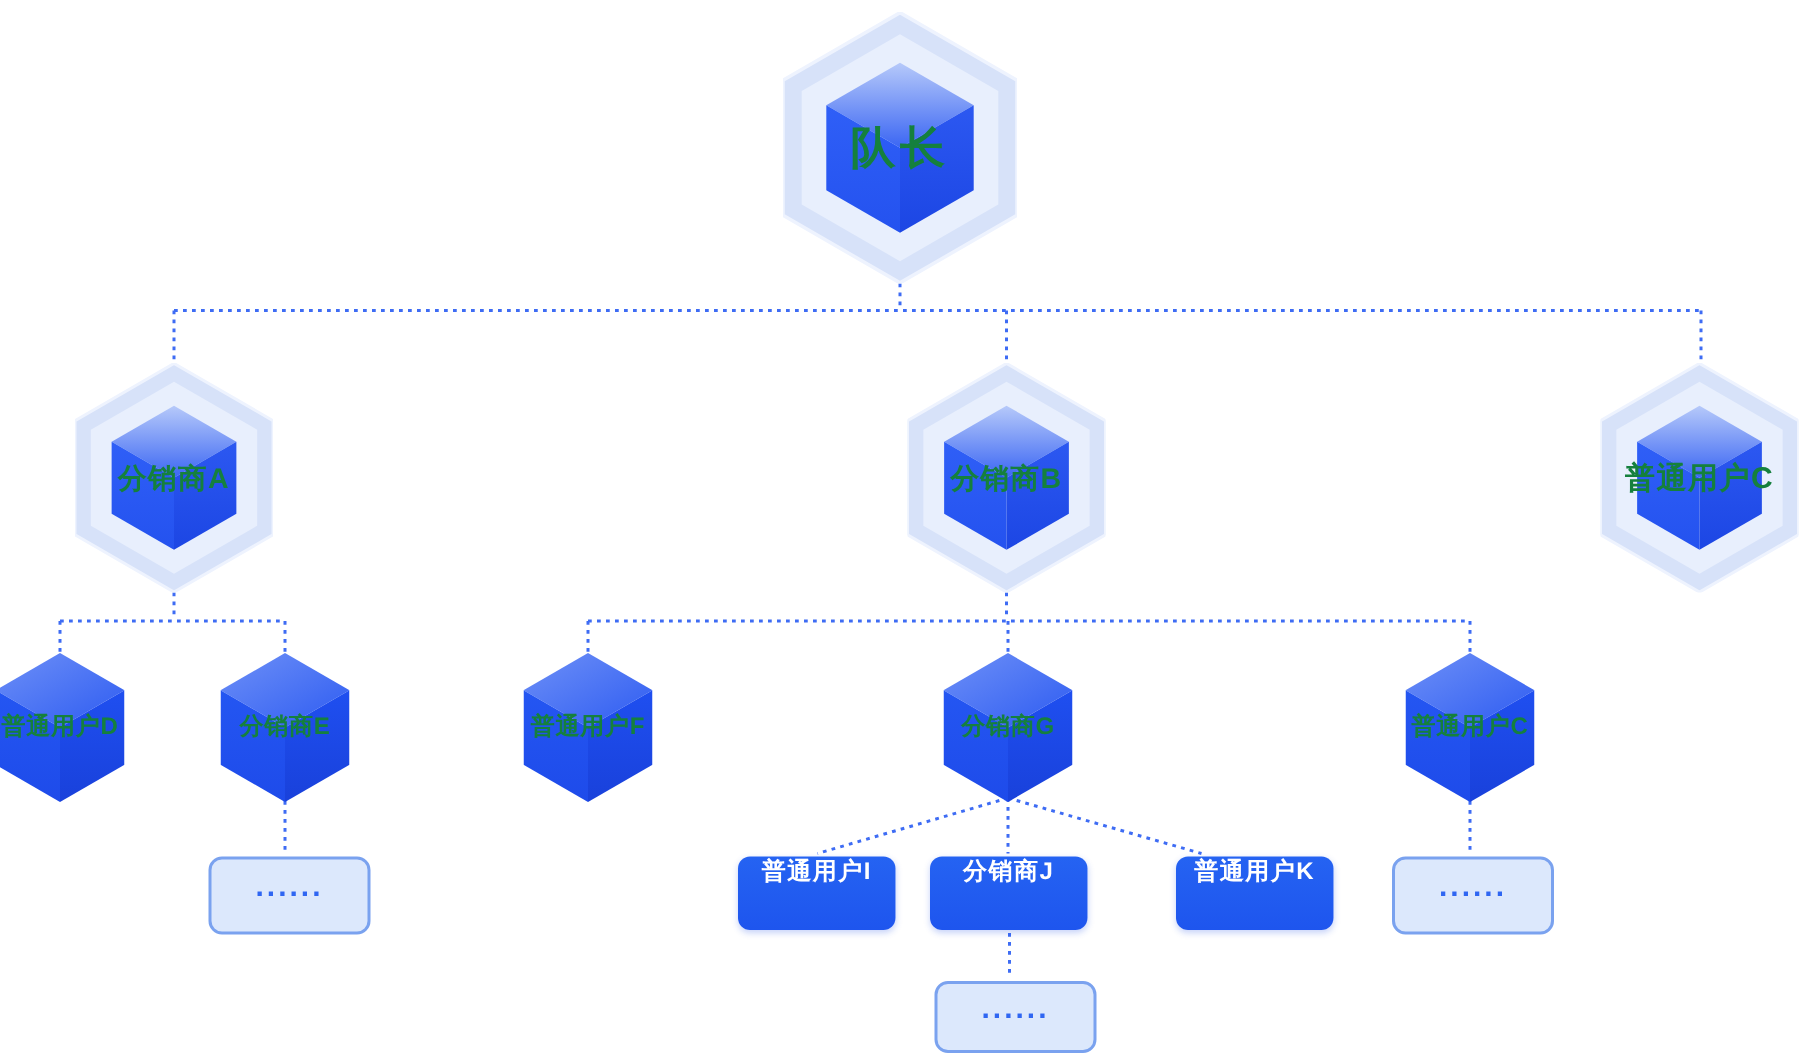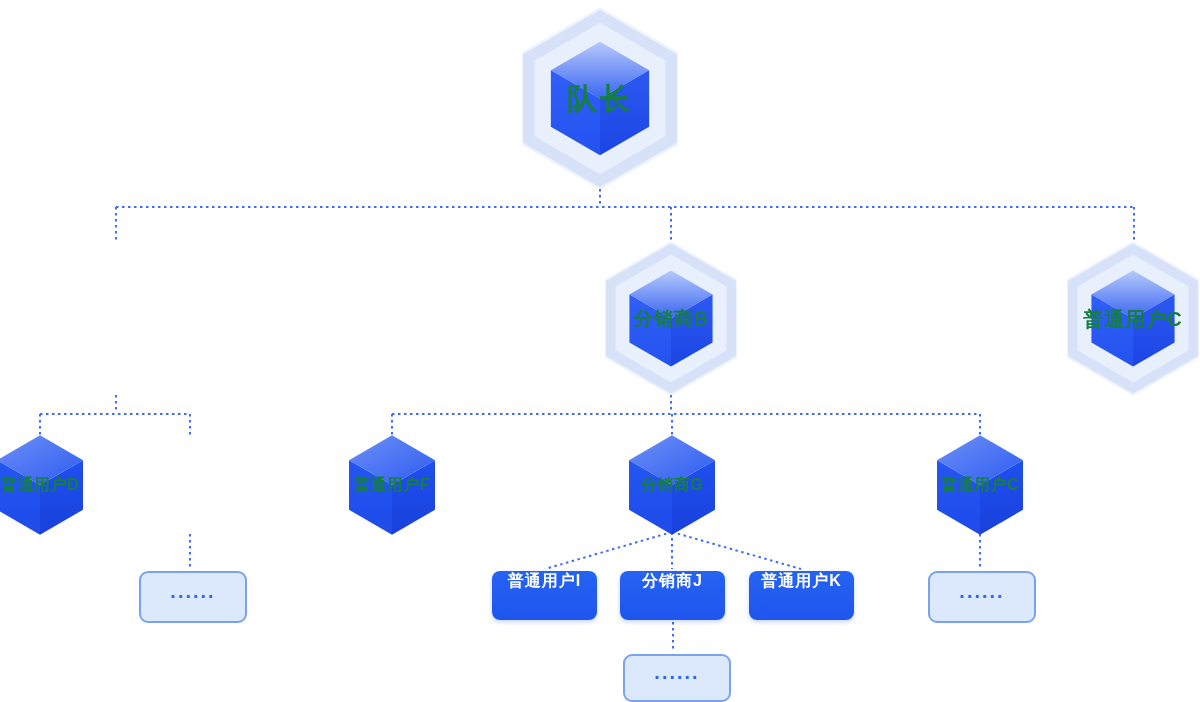--- a/index.html
+++ b/index.html
@@ -104,20 +104,30 @@
     <svg class="hex-svg" viewBox="0 0 100 115.47">
       <polygon points="50,0 100,28.87 100,86.6 50,115.47 0,86.6 0,28.87" fill="#d7e2f9" stroke="#eef3fe" stroke-width="1.5"></polygon>
       <polygon points="50,9.24 92,33.48 92,81.99 50,106.23 8,81.99 8,33.48" fill="#e8effd"></polygon>
       <polygon points="50,21.36 81.5,39.55 50,57.74 18.5,39.55" fill="url(#cubeTop)"></polygon>
       <polygon points="18.5,39.55 50,57.74 50,94.11 18.5,75.92" fill="url(#cubeLeft)"></polygon>
       <polygon points="50,57.74 81.5,39.55 81.5,75.92 50,94.11" fill="url(#cubeRight)"></polygon>
     </svg>
     <span class="hex-label">队长</span>
   </div>
 
+  <div class="hex-node lvl2" style="left:50px;top:242px">
+    <svg class="hex-svg" viewBox="0 0 100 115.47">
+      <polygon points="50,0 100,28.87 100,86.6 50,115.47 0,86.6 0,28.87" fill="#d7e2f9" stroke="#eef3fe" stroke-width="1.5"></polygon>
+      <polygon points="50,9.24 92,33.48 92,81.99 50,106.23 8,81.99 8,33.48" fill="#e8effd"></polygon>
+      <polygon points="50,21.36 81.5,39.55 50,57.74 18.5,39.55" fill="url(#cubeTop)"></polygon>
+      <polygon points="18.5,39.55 50,57.74 50,94.11 18.5,75.92" fill="url(#cubeLeft)"></polygon>
+      <polygon points="50,57.74 81.5,39.55 81.5,75.92 50,94.11" fill="url(#cubeRight)"></polygon>
+    </svg>
+    <span class="hex-label">分销商A</span>
+  </div>
 
   <div class="hex-node lvl2" style="left:605px;top:242px">
     <svg class="hex-svg" viewBox="0 0 100 115.47">
       <polygon points="50,0 100,28.87 100,86.6 50,115.47 0,86.6 0,28.87" fill="#d7e2f9" stroke="#eef3fe" stroke-width="1.5"></polygon>
       <polygon points="50,9.24 92,33.48 92,81.99 50,106.23 8,81.99 8,33.48" fill="#e8effd"></polygon>
       <polygon points="50,21.36 81.5,39.55 50,57.74 18.5,39.55" fill="url(#cubeTop)"></polygon>
       <polygon points="18.5,39.55 50,57.74 50,94.11 18.5,75.92" fill="url(#cubeLeft)"></polygon>
       <polygon points="50,57.74 81.5,39.55 81.5,75.92 50,94.11" fill="url(#cubeRight)"></polygon>
     </svg>
     <span class="hex-label">分销商B</span>
@@ -136,20 +146,28 @@
 
   <div class="hex-node lvl3" style="left:-3px;top:435px">
     <svg class="hex-svg" viewBox="0 0 100 115.47">
       <polygon points="50,0 100,28.87 50,57.74 0,28.87" fill="url(#smallTop)"></polygon>
       <polygon points="0,28.87 50,57.74 50,115.47 0,86.6" fill="url(#smallLeft)"></polygon>
       <polygon points="50,57.74 100,28.87 100,86.6 50,115.47" fill="url(#smallRight)"></polygon>
     </svg>
     <span class="hex-label">普通用户D</span>
   </div>
 
+  <div class="hex-node lvl3" style="left:147px;top:435px">
+    <svg class="hex-svg" viewBox="0 0 100 115.47">
+      <polygon points="50,0 100,28.87 50,57.74 0,28.87" fill="url(#smallTop)"></polygon>
+      <polygon points="0,28.87 50,57.74 50,115.47 0,86.6" fill="url(#smallLeft)"></polygon>
+      <polygon points="50,57.74 100,28.87 100,86.6 50,115.47" fill="url(#smallRight)"></polygon>
+    </svg>
+    <span class="hex-label">分销商E</span>
+  </div>
 
   <div class="hex-node lvl3" style="left:349px;top:435px">
     <svg class="hex-svg" viewBox="0 0 100 115.47">
       <polygon points="50,0 100,28.87 50,57.74 0,28.87" fill="url(#smallTop)"></polygon>
       <polygon points="0,28.87 50,57.74 50,115.47 0,86.6" fill="url(#smallLeft)"></polygon>
       <polygon points="50,57.74 100,28.87 100,86.6 50,115.47" fill="url(#smallRight)"></polygon>
     </svg>
     <span class="hex-label">普通用户F</span>
   </div>
 
@@ -170,21 +188,21 @@
     </svg>
     <span class="hex-label">普通用户C</span>
   </div>
 
   <div class="rect-node" style="left:492px;top:571px">
     <span>普通用户I</span>
   </div>
   <div class="rect-node" style="left:620px;top:571px">
     <span>分销商J</span>
   </div>
-  <div class="rect-node" style="left:749px;top:571px">
+  <div class="rect-node" style="left:784px;top:571px">
     <span>普通用户K</span>
   </div>
 
   <div class="dots-node" style="left:139px;top:571px">
     <span class="dots-text">......</span>
   </div>
   <div class="dots-node" style="left:928px;top:571px">
     <span class="dots-text">......</span>
   </div>
   <div class="dots-node cut" style="left:623px;top:654px">

